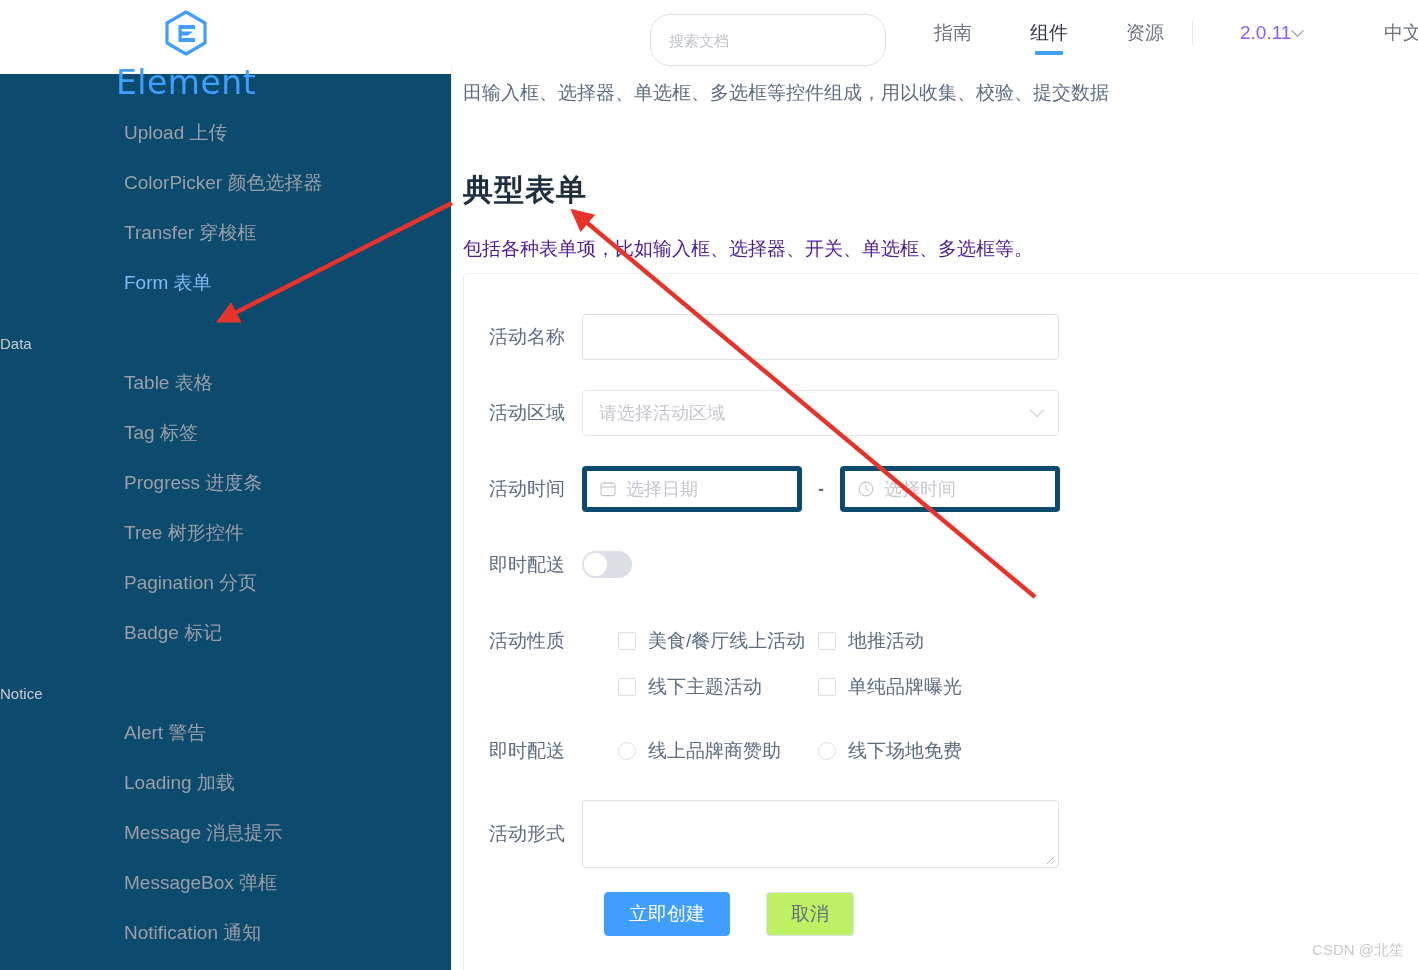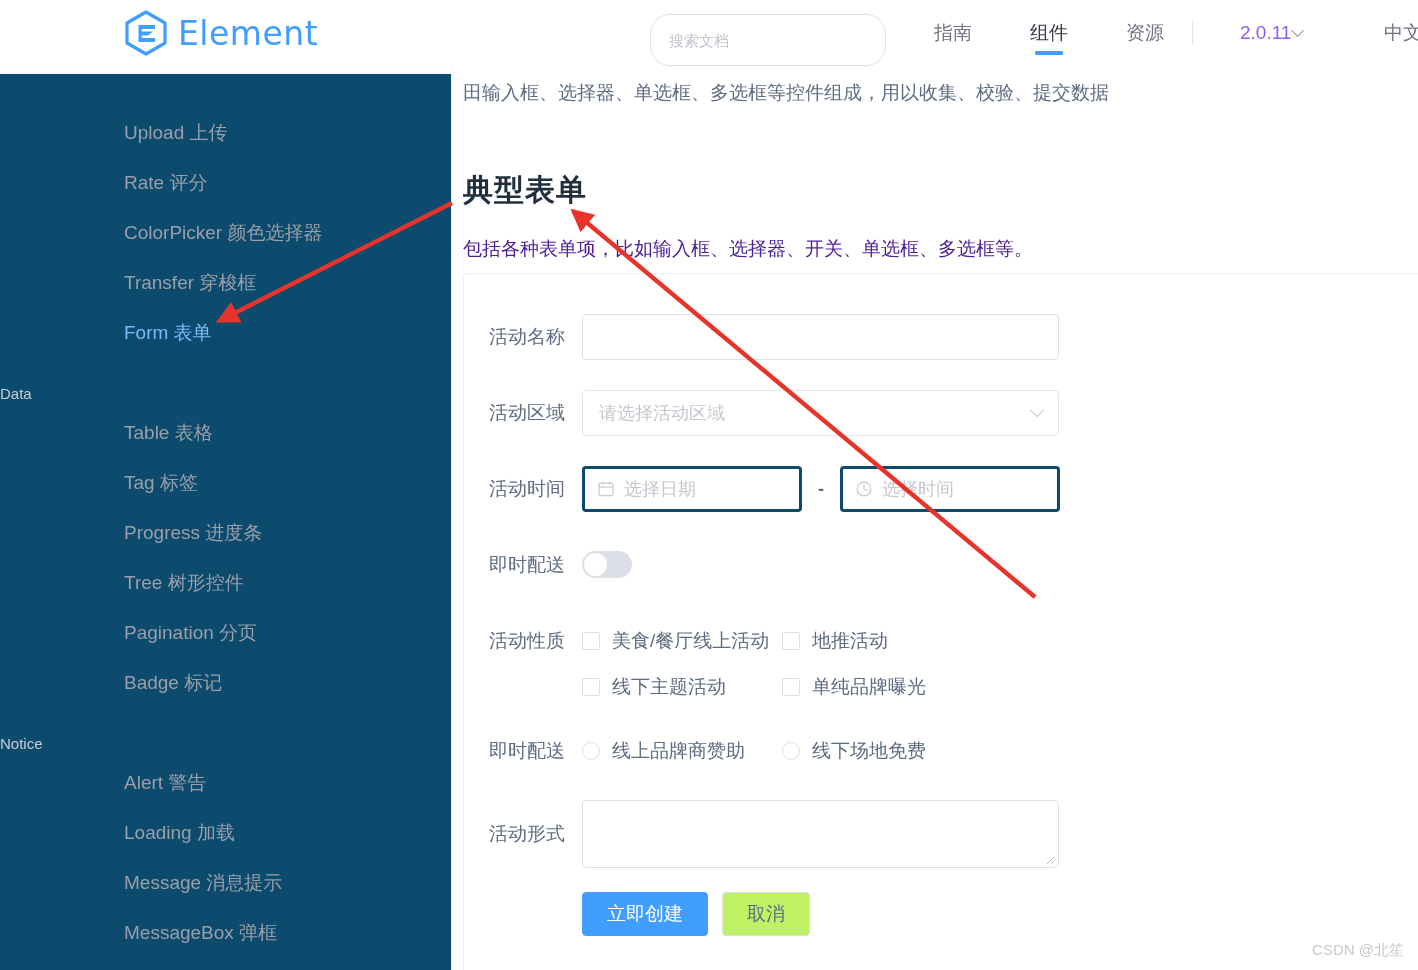--- a/index.html
+++ b/index.html
@@ -20,25 +20,26 @@
     top: 0; left: 0;
     width: 1418px;
     height: 66px;
     background: #ffffff;
     display: flex;
     align-items: center;
     z-index: 5;
   }
   #logo {
     position: absolute;
-    left: 124px;
+    left: 116px;
     top: 10px;
     display: flex;
     align-items: center;
     gap: 10px;
+    flex-direction: column;
   }
   #logo .mark { width: 44px; height: 46px; display: block; }
   #logo .wordmark {
     font-size: 33px;
     color: #409eff;
     letter-spacing: 0.5px;
     font-family: "DejaVu Sans", sans-serif;
     line-height: 1;
   }
 
@@ -263,21 +264,21 @@
   .select-chev {
     width: 10px; height: 10px;
     border-right: 1.8px solid #c8cbd1;
     border-bottom: 1.8px solid #c8cbd1;
     transform: rotate(45deg) translate(-2px,-2px);
   }
   .date-row { display: flex; align-items: center; }
   .el-date {
     width: 220px;
     height: 46px;
-    border: 3px solid #0c4a6e;
+    border: 5px solid #0c4a6e;
     border-radius: 4px;
     background: #fff;
     display: flex;
     align-items: center;
     gap: 9px;
     padding: 0 12px;
     font-size: 18px;
   }
   .el-date .ph { color: #c5c8ce; }
   .dash {
@@ -323,21 +324,21 @@
     flex: 0 0 18px;
   }
   .opt .radio {
     width: 18px; height: 18px;
     border: 1px solid #dcdfe6;
     border-radius: 50%;
     background: #fff;
     margin-right: 12px;
     flex: 0 0 18px;
   }
-  .opt.w1 { width: 200px; margin-right: 0; }
+  .opt.w1 { width: 200px; margin-right: 0; margin-left: 36px; }
   .opt.w2 { width: 200px; margin-right: 0; }
 
   .el-textarea {
     width: 477px;
     height: 68px;
     border: 1px solid #dcdfe6;
     border-radius: 4px;
     background: #fff;
     position: relative;
   }
@@ -349,20 +350,21 @@
   .btn-row { display: flex; gap: 14px; }
   .btn {
     height: 44px;
     border-radius: 4px;
     padding: 0 24px;
     display: flex;
     align-items: center;
     justify-content: center;
     font-size: 19px;
     cursor: pointer;
+    margin-left: 22px;
   }
   .btn.primary { background: #409eff; color: #fff; border: 1px solid #409eff; }
   .btn.default { background: #bef264; color: #5e6d82; border: 1px solid #dcdfe6; }
 
   
   #annotations {
     position: absolute;
     left: 0; top: 0;
     width: 1418px; height: 970px;
     pointer-events: none;
@@ -419,23 +421,20 @@
   </div>
 
   <div id="lang">
     <span>中文</span>
   </div>
 </div>
 
 <div id="sidebar">
   <div class="side-item">
     <span>Upload 上传</span>
-  </div>
-  <div class="side-item">
-    <span>Rate 评分</span>
   </div>
   <div class="side-item">
     <span>ColorPicker 颜色选择器</span>
   </div>
   <div class="side-item">
     <span>Transfer 穿梭框</span>
   </div>
   <div class="side-item active">
     <span>Form 表单</span>
   </div>

